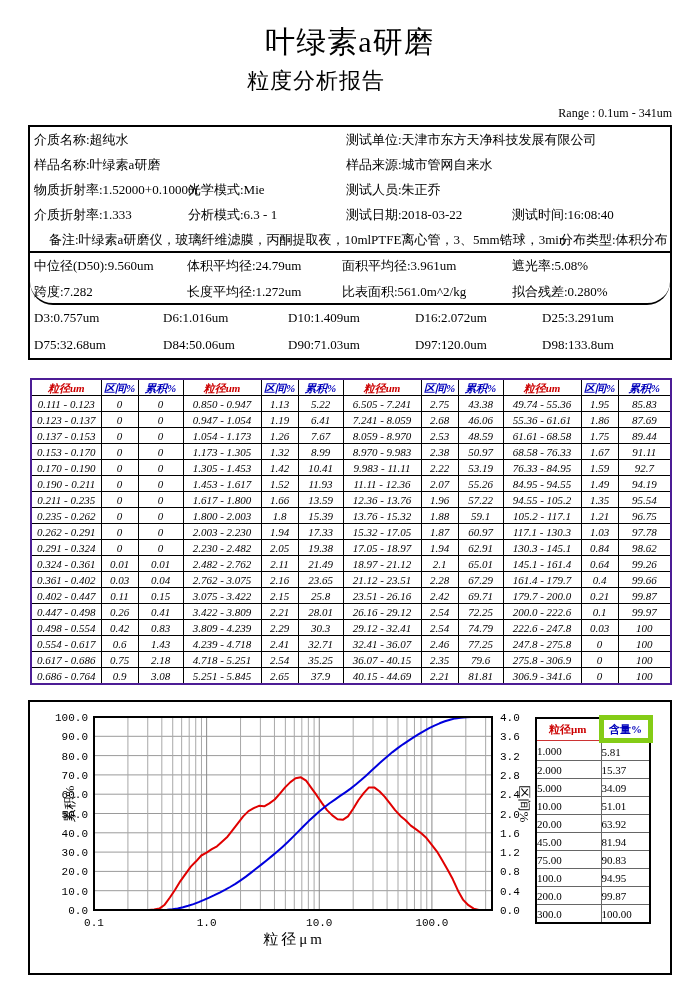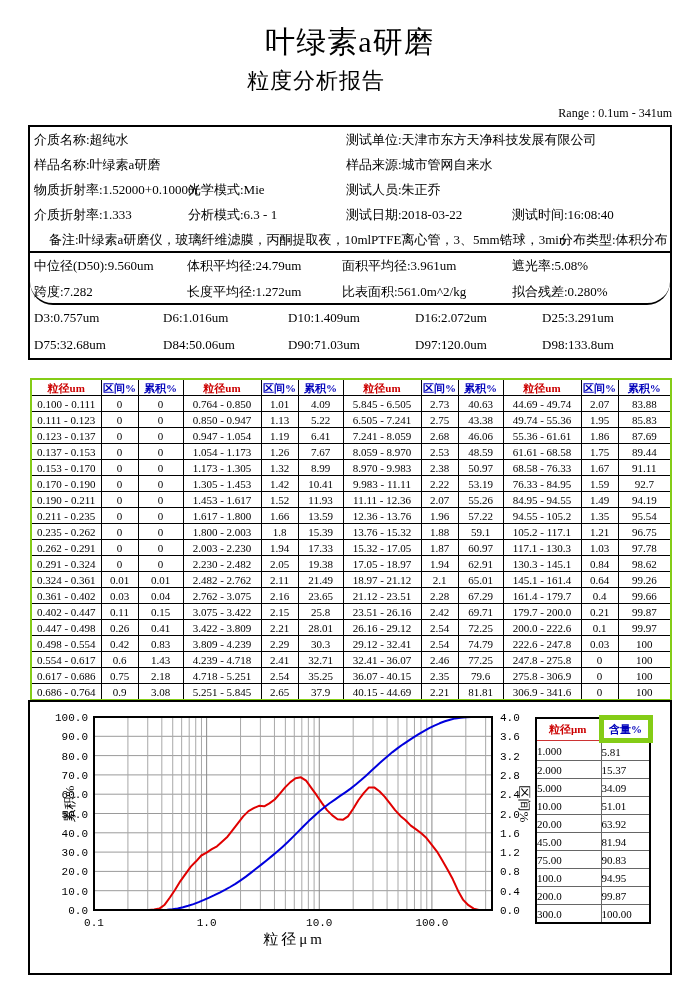--- a/index.html
+++ b/index.html
@@ -14,21 +14,21 @@
          border:2px solid #000;box-sizing:border-box;}
   .ibox{position:relative;width:100%;box-sizing:border-box;font-size:13px;}
   .ibox.b{border-bottom:2px solid #000;}
   .irow{position:relative;height:25px;}
   .ibox .f{position:absolute;white-space:nowrap;top:4px;}
   
   table.big{position:absolute;left:30px;top:378px;width:640px;border-collapse:collapse;
             table-layout:fixed;font-size:11px;}
   table.big th,table.big td{border:1px solid #000;text-align:center;padding:0;
             height:15px;line-height:14px;overflow:hidden;white-space:nowrap;}
-  table.big{border:2px solid #84cc16;}
+  table.big{border:2px solid #4c1d95;font-style:italic;}
   table.big th{font-weight:bold;font-size:11px;}
   .c-red{color:#cc0000;}
   .c-blue{color:#0000bb;}
   
   .chartbox{position:absolute;left:28px;top:700px;width:644px;height:275px;
             border:2px solid #000;box-sizing:border-box;}
   .chartbox svg{position:absolute;left:0;top:0;}
   .ylab-left{position:absolute;left:12px;top:93px;width:56px;text-align:center;
              font-size:13px;transform:rotate(-90deg);transform-origin:center;}
   .ylab-right{position:absolute;left:466px;top:93px;width:56px;text-align:center;
@@ -136,34 +136,20 @@
           <th class="c-blue">累积%</th>
           <th class="c-red">粒径um</th>
           <th class="c-blue">区间%</th>
           <th class="c-blue">累积%</th>
           <th class="c-red">粒径um</th>
           <th class="c-blue">区间%</th>
           <th class="c-blue">累积%</th>
         </tr>
       </thead>
     <tbody>
-        <tr>
-          <td>0.100 - 0.111</td>
-          <td>0</td>
-          <td>0</td>
-          <td>0.764 - 0.850</td>
-          <td>1.01</td>
-          <td>4.09</td>
-          <td>5.845 - 6.505</td>
-          <td>2.73</td>
-          <td>40.63</td>
-          <td>44.69 - 49.74</td>
-          <td>2.07</td>
-          <td>83.88</td>
-        </tr>
         <tr>
           <td>0.111 - 0.123</td>
           <td>0</td>
           <td>0</td>
           <td>0.850 - 0.947</td>
           <td>1.13</td>
           <td>5.22</td>
           <td>6.505 - 7.241</td>
           <td>2.75</td>
           <td>43.38</td>

